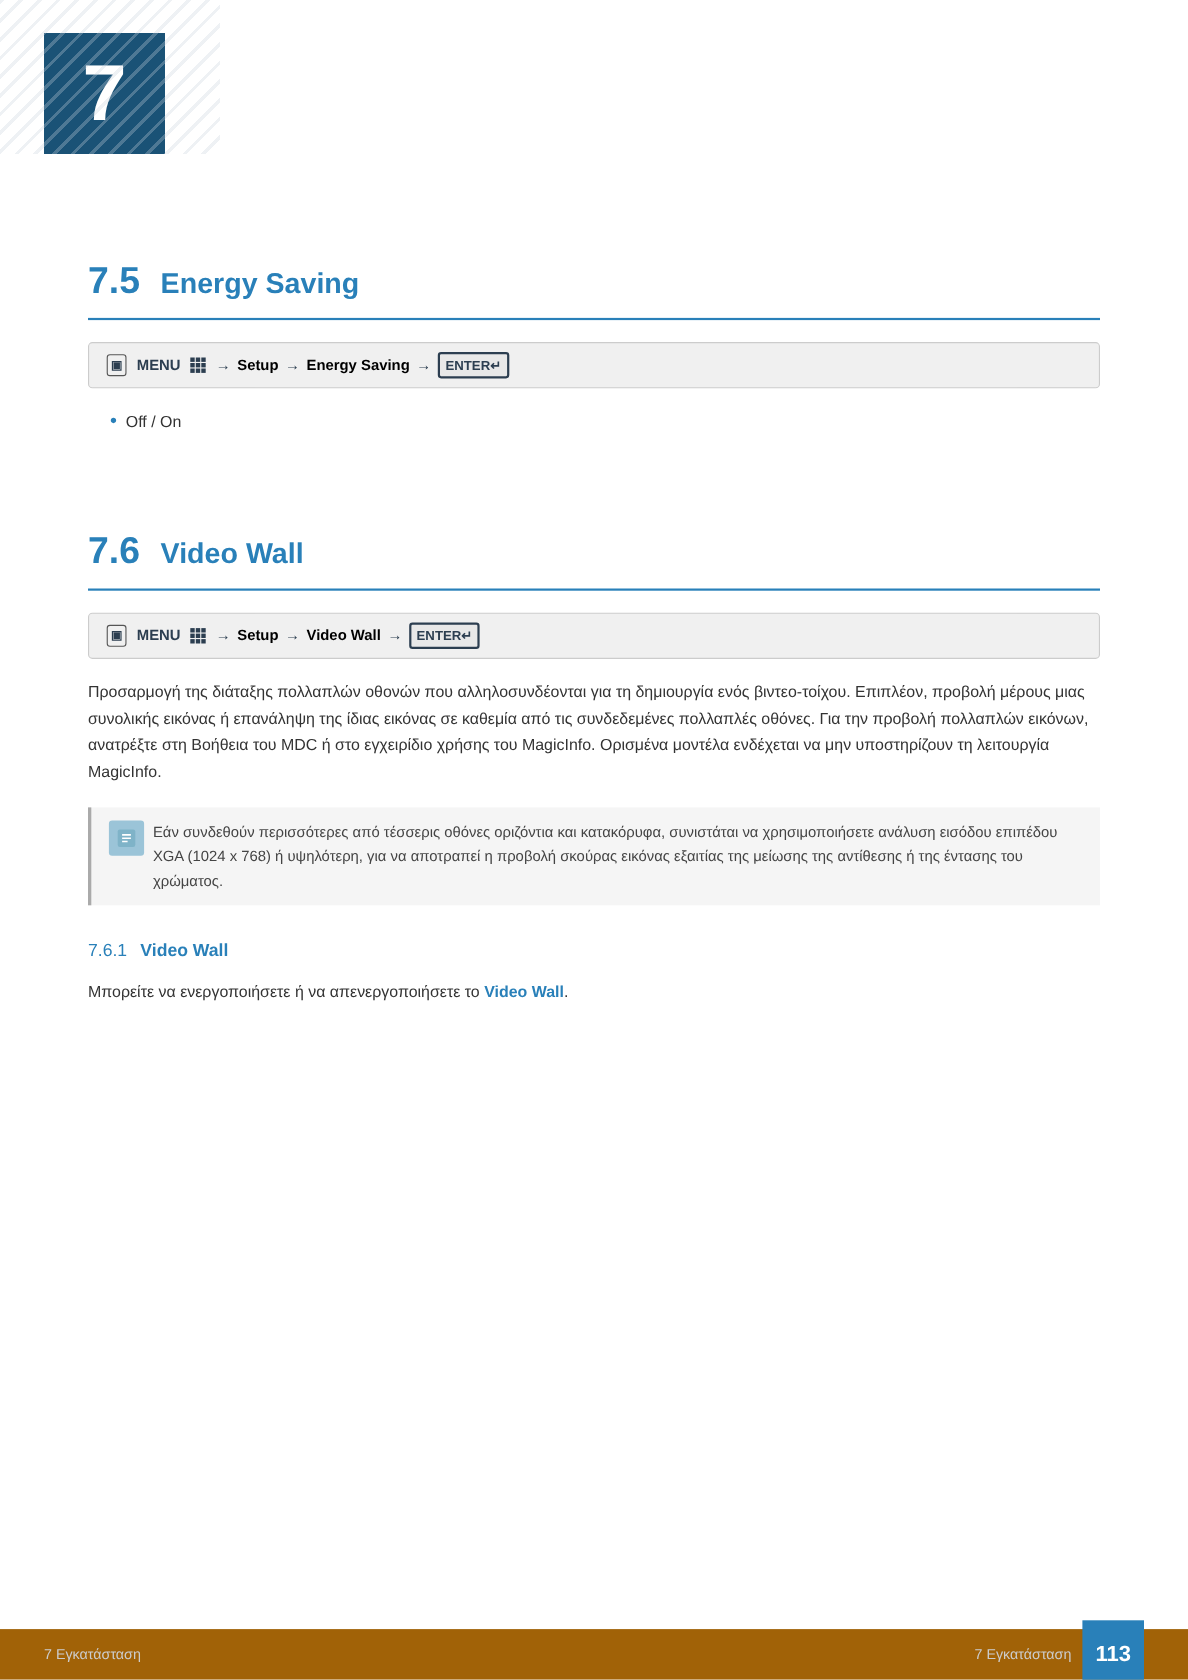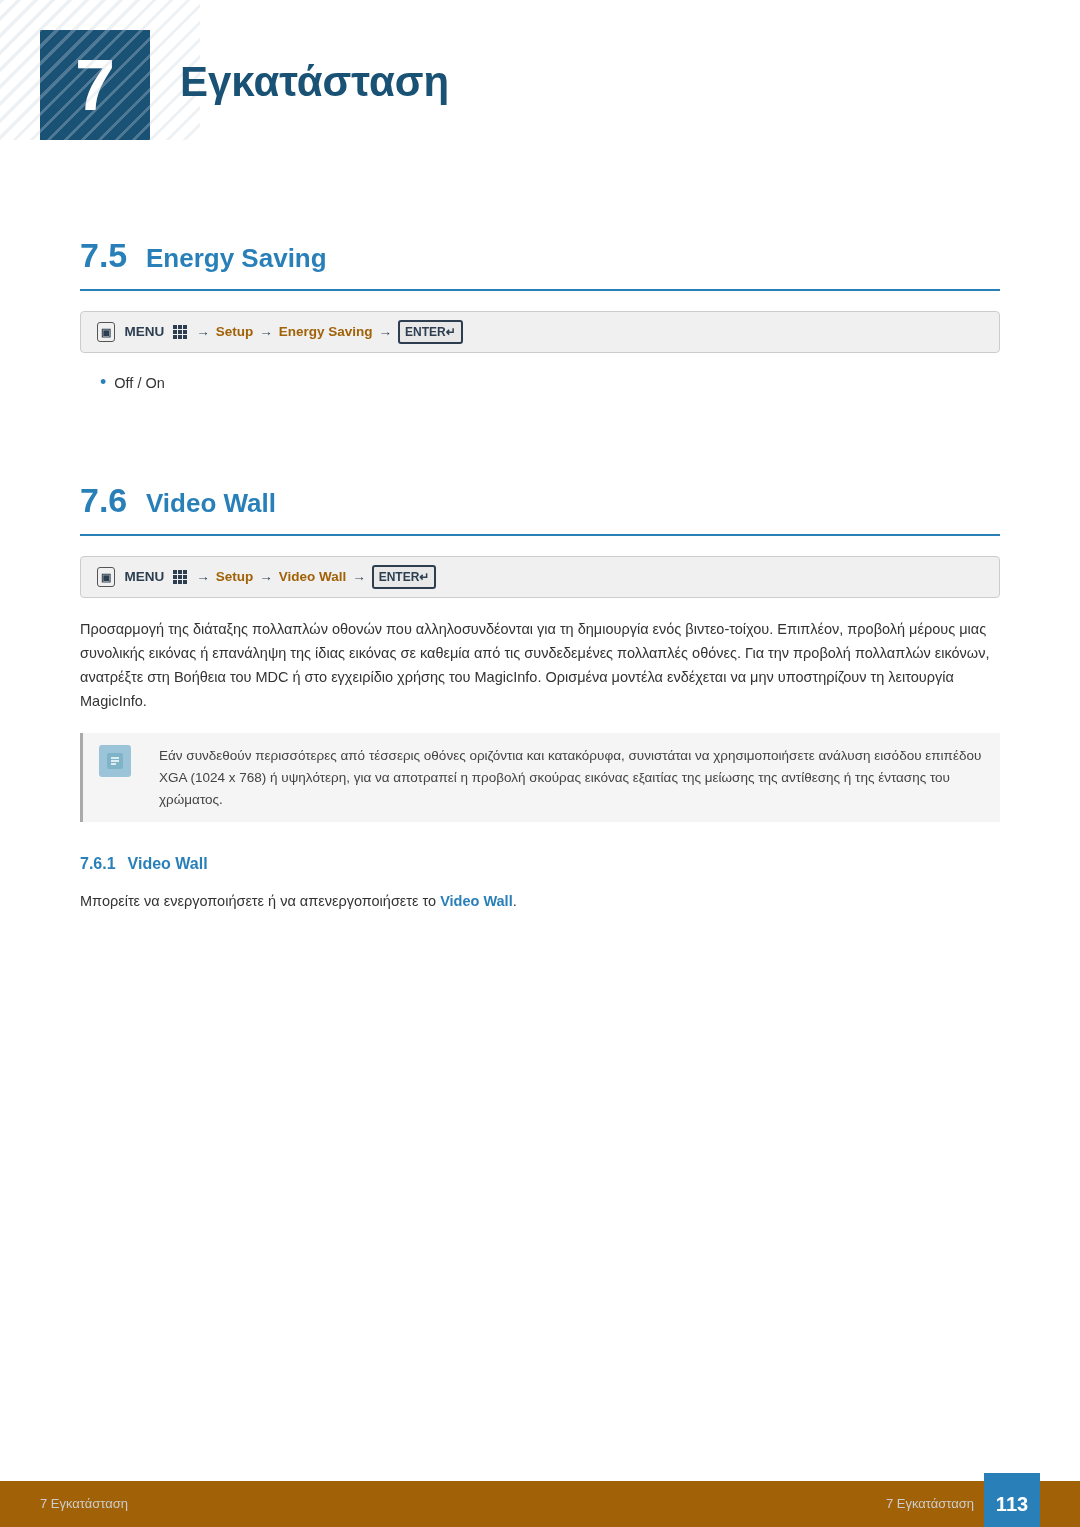--- a/index.html
+++ b/index.html
@@ -109,21 +109,21 @@
       font-weight: bold;
       color: #2c3e50;
     }
 
     .menu-nav .arrow {
       color: #2c3e50;
       font-weight: bold;
     }
 
     .menu-nav .highlight {
-      color: #a16207;
+      color: #000000;
       font-weight: bold;
     }
 
     .menu-nav .enter-icon {
       display: inline-flex;
       align-items: center;
       justify-content: center;
       border: 2px solid #2c3e50;
       border-radius: 3px;
       padding: 1px 5px;
@@ -171,21 +171,21 @@
     }
 
     
     .note-box {
       display: flex;
       align-items: flex-start;
       background: #f5f5f5;
       border-left: 3px solid #aaa;
       padding: 12px 16px;
       margin: 20px 0;
-      gap: 28px;
+      gap: 8px;
     }
 
     .note-icon {
       flex-shrink: 0;
       width: 32px;
       height: 32px;
       background: #9bc4d8;
       border-radius: 3px;
       display: flex;
       align-items: center;
@@ -203,21 +203,21 @@
     
     .subsection-heading {
       display: flex;
       align-items: baseline;
       margin-bottom: 14px;
       margin-top: 30px;
     }
 
     .subsection-number {
       font-size: 16px;
-      font-weight: bold;
+      font-weight: normal;
       color: #2980b9;
       margin-right: 12px;
     }
 
     .subsection-title {
       font-size: 16px;
       font-weight: bold;
       color: #2980b9;
     }
     .blue-bold { font-weight: bold; color: #2980b9; }
@@ -266,21 +266,20 @@
     }
   </style>
 </head>
 <body>
 
 <div class="chapter-header">
   <div class="stripe-bg"></div>
   <div class="chapter-number-box">
     <span>7</span>
   </div>
-  <div class="chapter-title-text">Εγκατάσταση</div>
 </div>
 
 <div class="content">
 
   <div class="section-heading">
     <span class="section-number">7.5</span>
     <span class="section-title">Energy Saving</span>
   </div>
 
   <div class="menu-nav">

